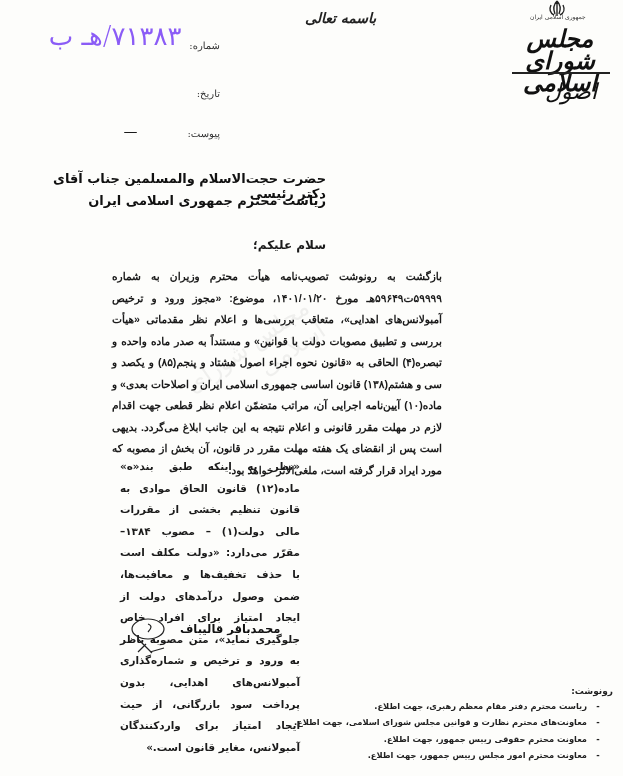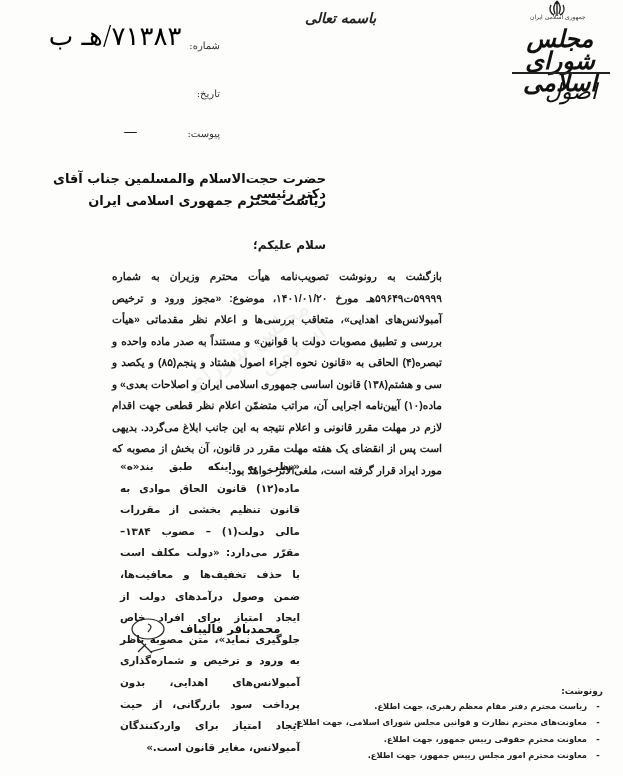--- a/index.html
+++ b/index.html
@@ -5,21 +5,21 @@
   html, body { margin:0; padding:0; }
   body {
     width:623px; height:776px; background:#fdfdfb; position:relative; overflow:hidden;
     font-family: "DejaVu Sans", sans-serif; color:#1a1a1a;
   }
   .abs { position:absolute; }
   .rtl { direction:rtl; text-align:right; }
   
   .meta-row { position:absolute; display:flex; align-items:flex-end; direction:rtl; }
   .meta-label { font-size:10px; color:#333; font-family:"DejaVu Serif", serif;margin-top:32px; }
-  .meta-hand { font-family:"DejaVu Sans", sans-serif; font-size:26px; color:#000000; letter-spacing:2px; font-weight:300; }
+  .meta-hand { font-family:"DejaVu Sans", sans-serif; font-size:26px; color:#8b5cf6; letter-spacing:2px; font-weight:300; }
   
   .emblem { position:absolute; left:545px; top:0px; width:24px; height:18px; }
   .emblem-sub { position:absolute; left:530px; top:13px; font-size:6px; color:#333; direction:rtl; font-family:"DejaVu Serif", serif; }
   .majlis { position:absolute; left:510px; top:28px; font-family:"DejaVu Serif", serif; font-size:24px; font-style:italic; font-weight:bold; direction:rtl; color:#111; line-height:22px; width:100px; text-align:center; }
   .majlis-line { position:absolute; left:512px; top:72px; width:98px; height:1.5px; background:#222; }
   .raees { position:absolute; left:545px; top:79px; font-family:"DejaVu Serif", serif; font-size:22px; font-style:italic; color:#111; }
   .bismillah { position:absolute; left:305px; top:10px; font-family:"DejaVu Serif", serif; font-size:14px; font-style:italic; font-weight:bold; color:#222; }
   
   .addr { font-family:"DejaVu Sans", sans-serif; font-weight:bold; font-size:13px; color:#111; }
   .body-text { font-family:Liberation Sans, sans-serif; font-size:10.6px; line-height:21.5px; color:#1a1a1a; font-weight:bold; text-align:justify; text-align-last:right; }
@@ -65,19 +65,19 @@
 <div class="abs rtl body-text" style="left:112px; top:266px; width:330px;">بازگشت به رونوشت تصویب‌نامه هیأت محترم وزیران به شماره ۵۹۹۹۹ت۵۹۶۴۹هـ مورخ ۱۴۰۱/۰۱/۲۰، موضوع: «مجوز ورود و ترخیص آمبولانس‌های اهدایی»، متعاقب بررسی‌ها و اعلام نظر مقدماتی «هیأت بررسی و تطبیق مصوبات دولت با قوانین» و مستنداً به صدر ماده واحده و تبصره(۴) الحاقی به «قانون نحوه اجراء اصول هشتاد و پنجم(۸۵) و یکصد و سی و هشتم(۱۳۸) قانون اساسی جمهوری اسلامی ایران و اصلاحات بعدی» و ماده(۱۰) آیین‌نامه اجرایی آن، مراتب متضمّن اعلام نظر قطعی جهت اقدام لازم در مهلت مقرر قانونی و اعلام نتیجه به این جانب ابلاغ می‌گردد. بدیهی است پس از انقضای یک هفته مهلت مقرر در قانون، آن بخش از مصوبه که مورد ایراد قرار گرفته است، ملغی‌الاثر خواهد بود.</div>
 
 <div class="abs rtl quote-text" style="left:120px; top:456px; width:180px;">«نظر به اینکه طبق بند«ه» ماده(۱۲) قانون الحاق موادی به قانون تنظیم بخشی از مقررات مالی دولت(۱) – مصوب ۱۳۸۴– مقرّر می‌دارد: «دولت مکلف است با حذف تخفیف‌ها و معافیت‌ها، ضمن وصول درآمدهای دولت از ایجاد امتیاز برای افراد خاص جلوگیری نماید»، متن مصوبه ناظر به ورود و ترخیص و شماره‌گذاری آمبولانس‌های اهدایی، بدون پرداخت سود بازرگانی، از حیث ایجاد امتیاز برای واردکنندگان آمبولانس، مغایر قانون است.»</div>
 
 <svg class="abs" style="left:128px; top:614px;" width="50" height="50" viewBox="0 0 50 50">
   <ellipse cx="20" cy="15" rx="16" ry="10" stroke="#222" stroke-width="1.2" fill="none"></ellipse>
   <path d="M20 10 q6 2 0 8 M10 25 l14 14 M18 30 l-8 8 M22 38 l14 -4" stroke="#222" stroke-width="1.2" fill="none"></path>
 </svg>
 <div class="abs rtl signer" style="left:180px; top:622px;">محمدباقر قالیباف</div>
 
-<div class="abs rtl cc-title" style="right:20px; top:686px;">رونوشت:</div>
+<div class="abs rtl cc-title" style="right:10px; top:686px;">رونوشت:</div>
 <div class="abs rtl" style="right:14px; top:698px;">
   <div class="cc-item"><span class="cc-dash">-</span><span>ریاست محترم دفتر مقام معظم رهبری، جهت اطلاع.</span></div>
   <div class="cc-item"><span class="cc-dash">-</span><span>معاونت‌های محترم نظارت و قوانین مجلس شورای اسلامی، جهت اطلاع.</span></div>
   <div class="cc-item"><span class="cc-dash">-</span><span>معاونت محترم حقوقی رییس جمهور، جهت اطلاع.</span></div>
   <div class="cc-item"><span class="cc-dash">-</span><span>معاونت محترم امور مجلس رییس جمهور، جهت اطلاع.</span></div>
 </div>
 
 </body></html>

